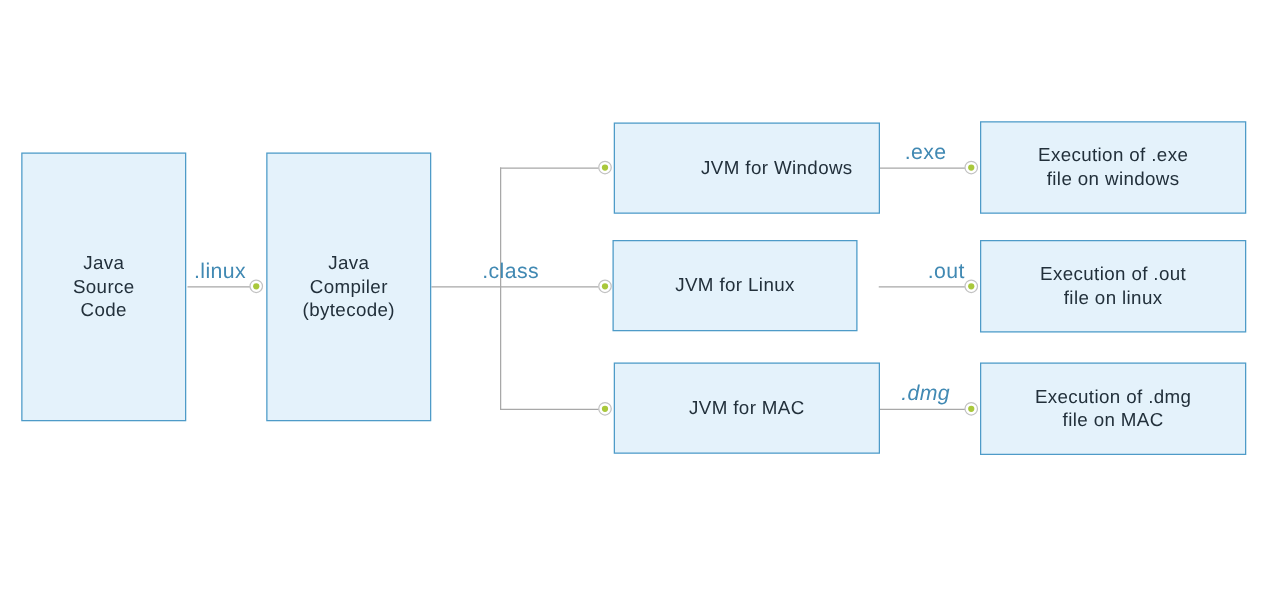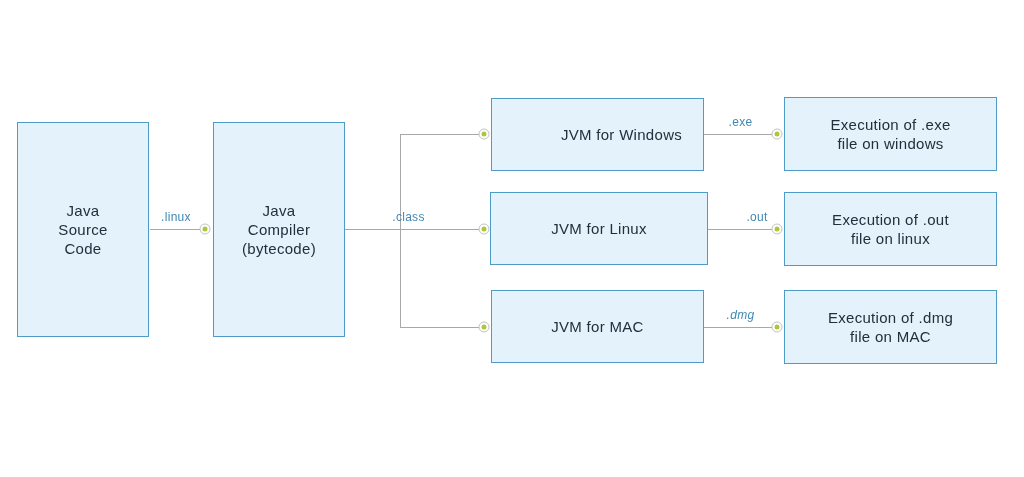--- a/index.html
+++ b/index.html
@@ -51,31 +51,31 @@
   }
   .dot::after{
     content:"";
     width:5px;height:5px;border-radius:50%;
     background:var(--dot-fill);
   }
   .edge-label{
     position:absolute;
     height:18px;
     color:var(--edge-label);
-    font-size:12px;
+    font-size:17px;
     font-weight:500;
     letter-spacing:.3px;
     text-align:center;
     line-height:18px;
   }
   
   .n-source       {left:17px;  top:122px; width:132px; height:215px;}
   .n-compiler     {left:213px; top:122px; width:132px; height:215px;}
   .n-jvm-windows  {left:491px; top:98px;  width:213px; height:73px;padding-left:48px;}
-  .n-jvm-linux    {left:490px; top:192px; width:218px; height:73px;}
+  .n-jvm-linux    {left:490px; top:192px; width:196px; height:73px;}
   .n-jvm-mac      {left:491px; top:290px; width:213px; height:73px;}
   .n-exec-windows {left:784px; top:97px;  width:213px; height:74px;}
   .n-exec-linux   {left:784px; top:192px; width:213px; height:74px;}
   .n-exec-mac     {left:784px; top:290px; width:213px; height:74px;}
   
   .l-java   {left:150px; top:229px; width:50px;}
   .l-trunk  {left:345px; top:229px; width:134px;}
   .l-vert   {left:400px; top:134px; height:194px;}
   .l-top    {left:400px; top:134px; width:79px;}
   .l-bottom {left:400px; top:327px; width:79px;}

